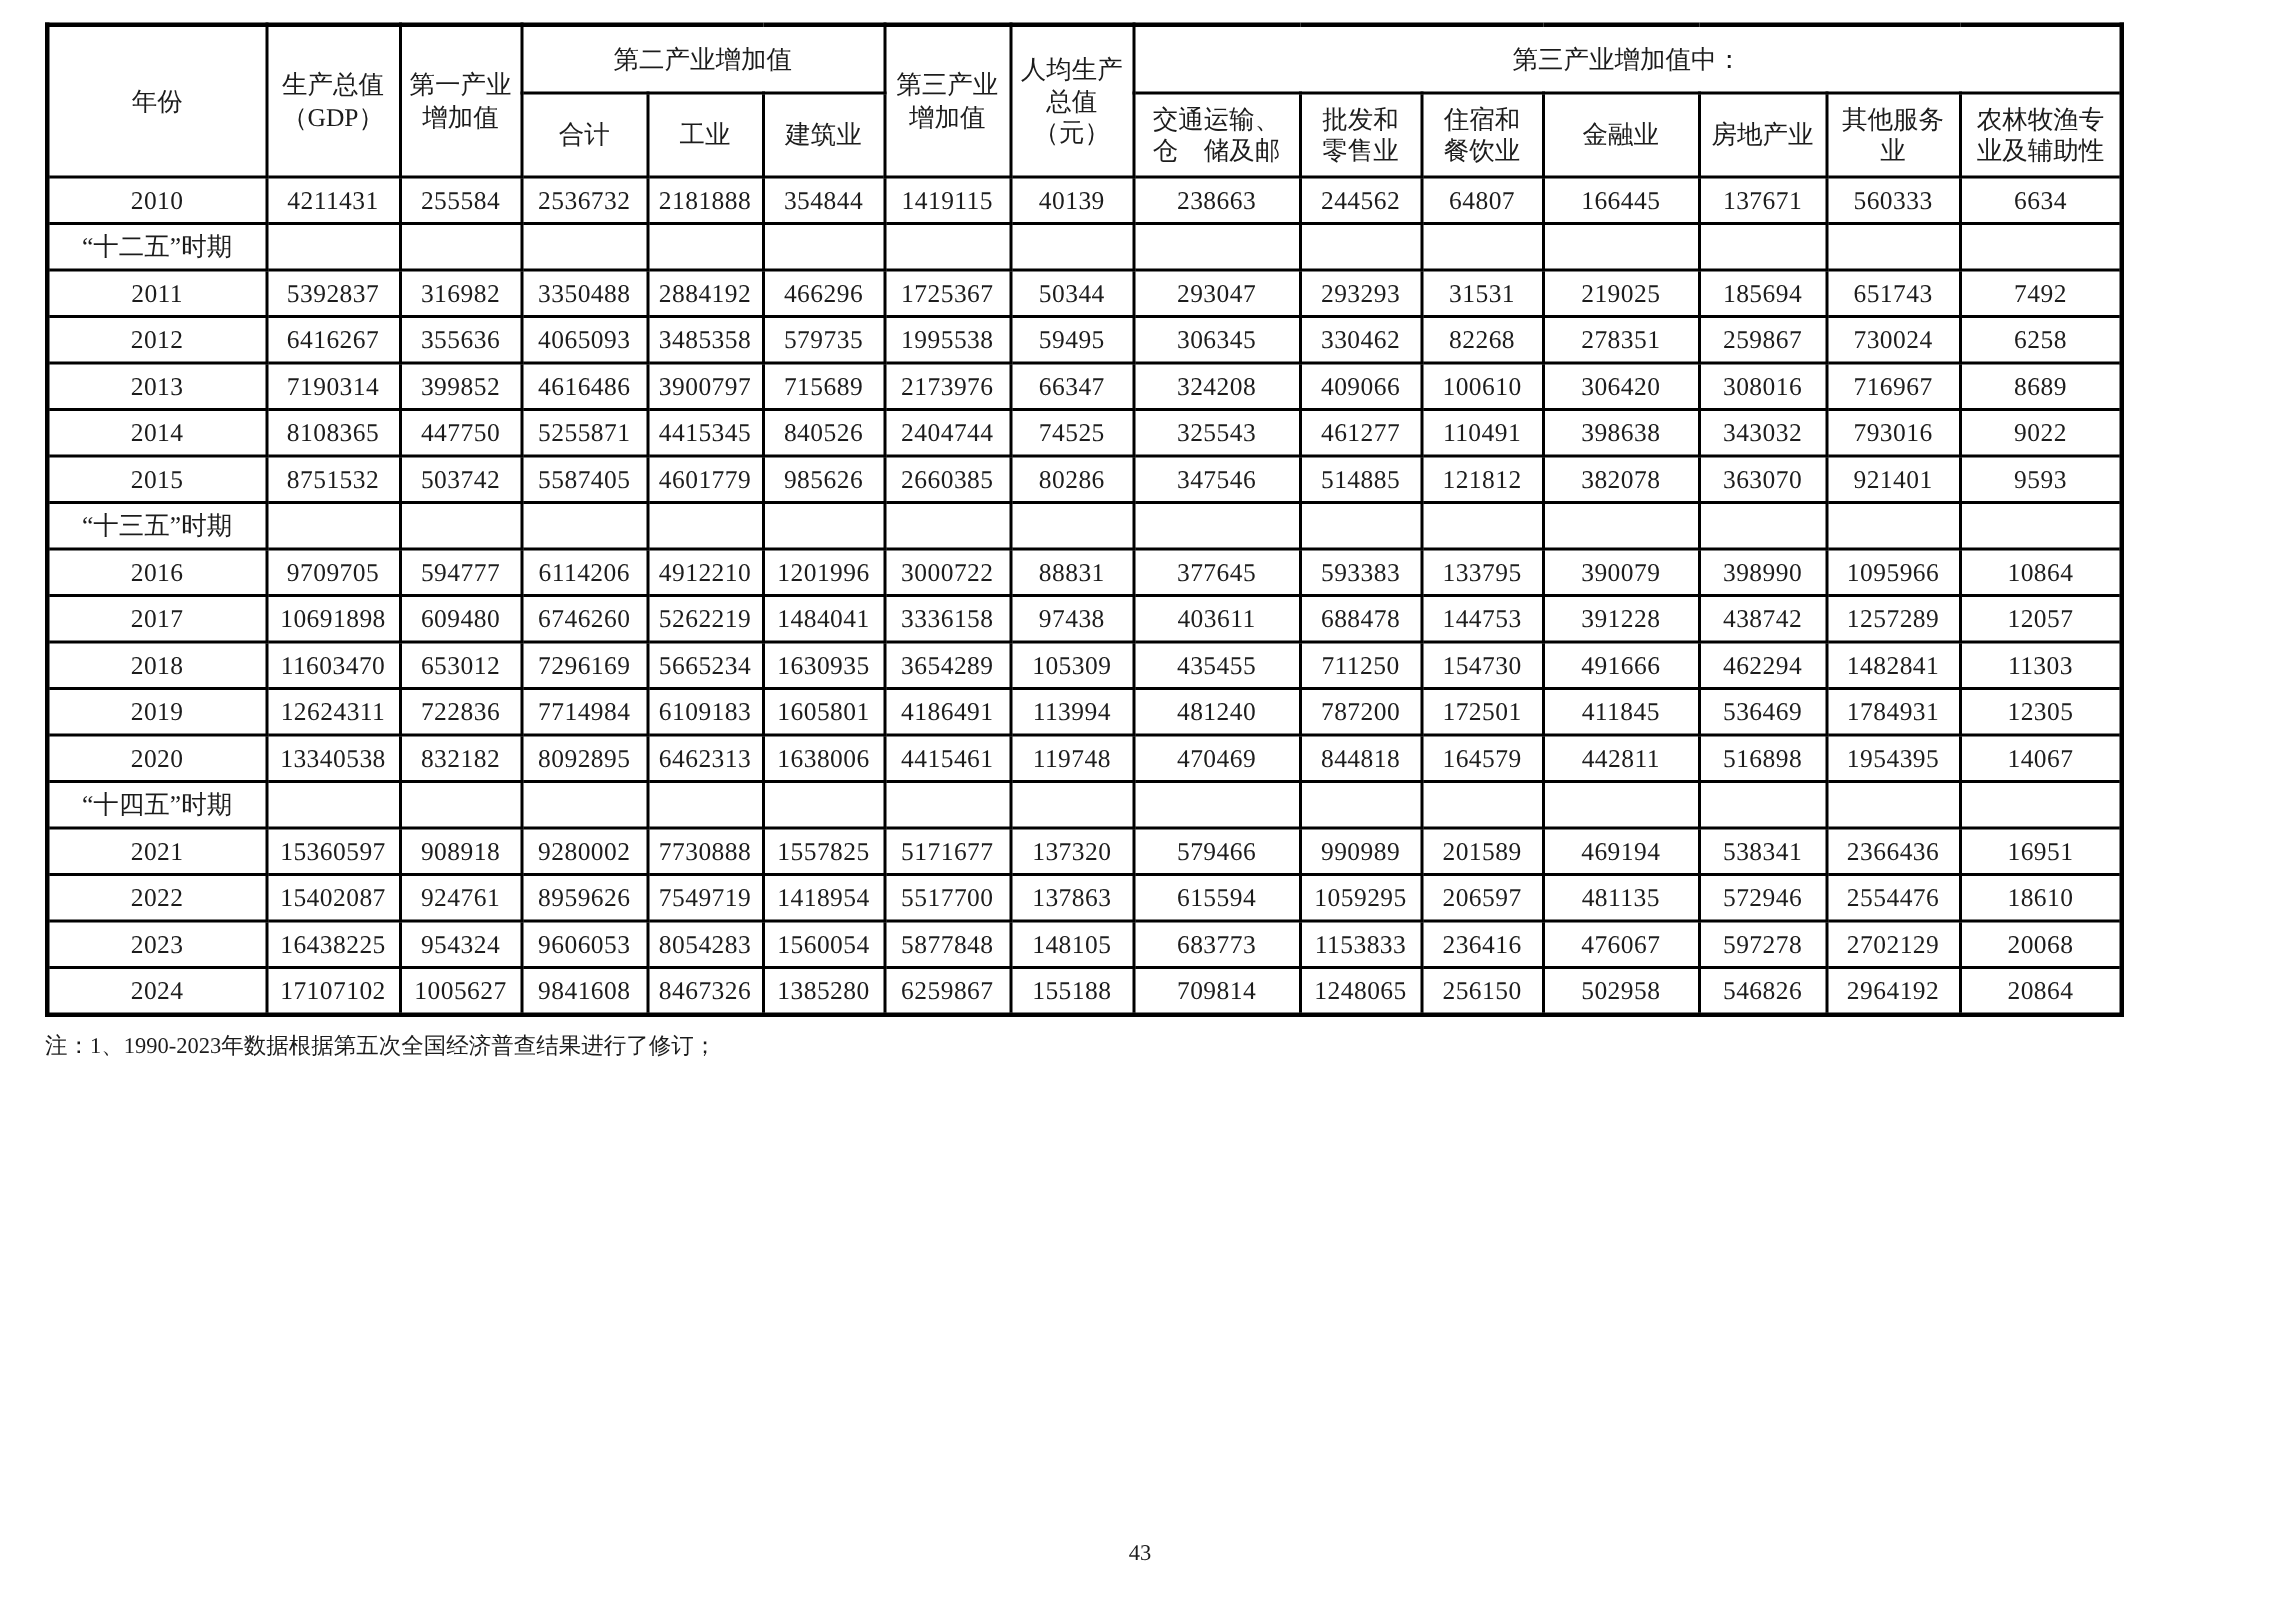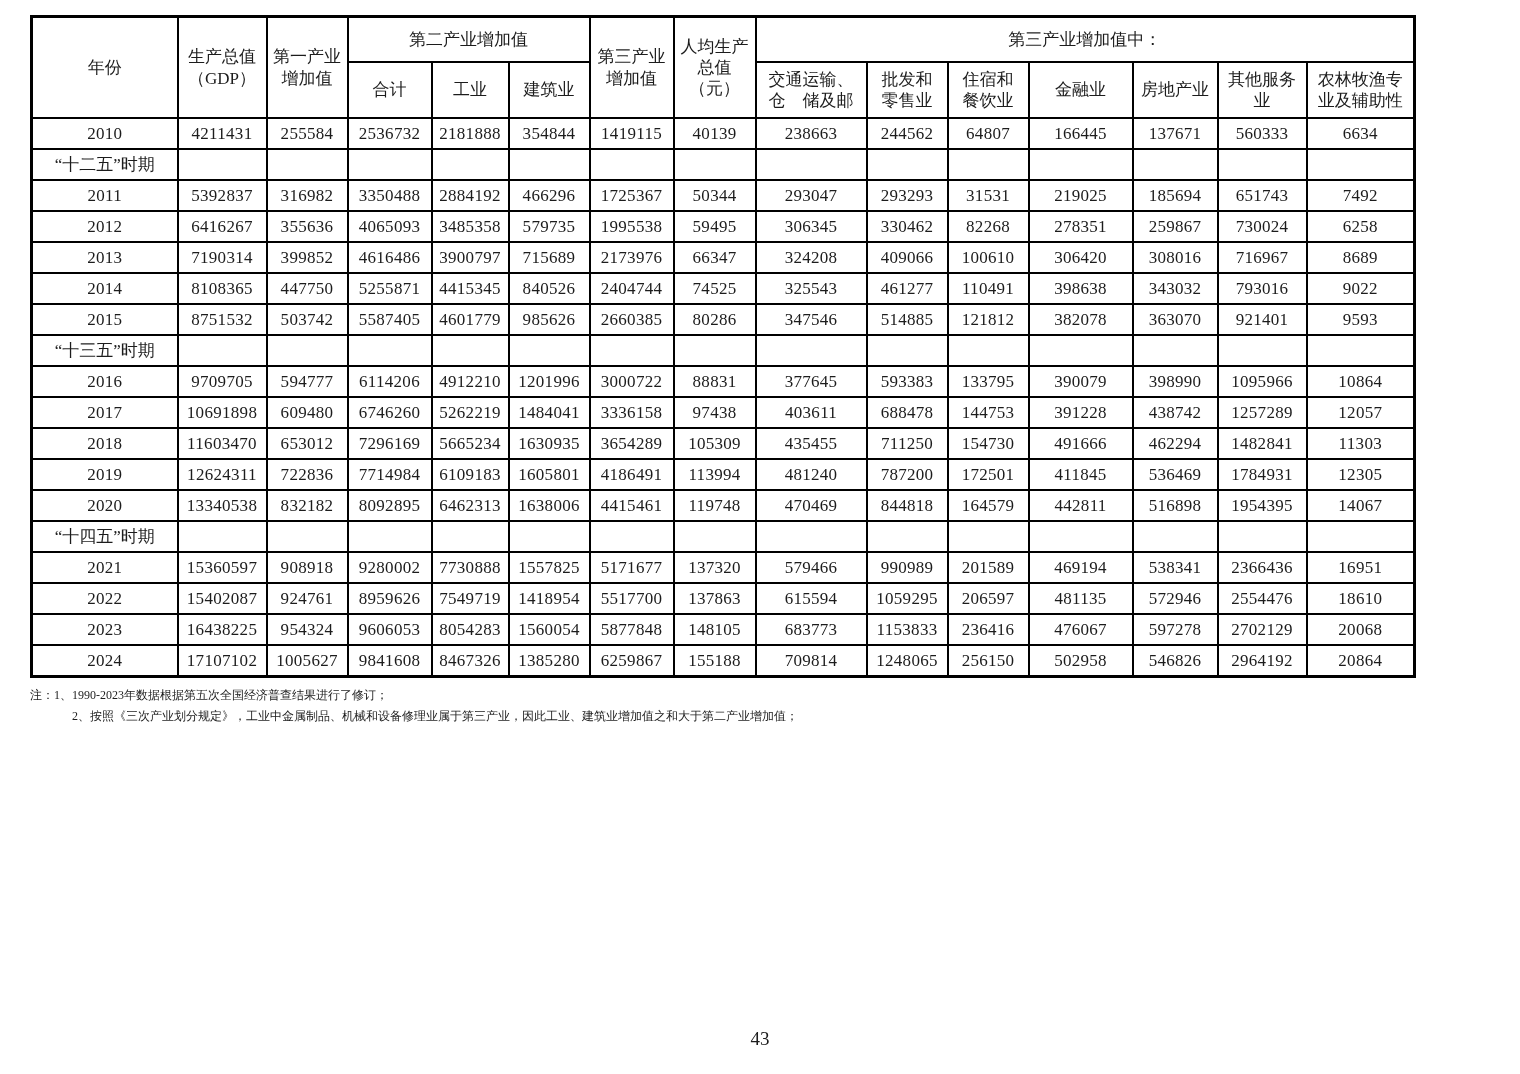--- a/index.html
+++ b/index.html
@@ -35,31 +35,31 @@
   tbody td{height:29px;font-size:17.5px;letter-spacing:0.3px;}
   td.period-cell{
     text-align:left;
     padding-left:5px;
     letter-spacing:0;
     font-size:17.5px;
   }
   th.transport-hd{text-align:left;padding-left:8px;border-radius:16px;}
   .notes{
     margin-top:7px;
-    font-size:12px;
+    font-size:15px;
     line-height:1.75;
   }
   .notes .note-line{white-space:nowrap;}
   .notes .indent{padding-left:42px;}
   .page-number{
     position:absolute;
     left:0;right:0;
     top:1028px;
     text-align:center;
-    font-size:19px;
+    font-size:15px;
   }
 </style>
 </head>
 <body>
 
 <div class="page">
 
   <table class="stat">
     <colgroup>
       <col style="width:146px">
@@ -416,18 +416,17 @@
           <td>502958</td>
           <td>546826</td>
           <td>2964192</td>
           <td>20864</td>
         </tr>
       </tbody>
   </table>
 
   <div class="notes">
     <div class="note-line">注：1、1990-2023年数据根据第五次全国经济普查结果进行了修订；</div>
-    <div class="note-line indent">2、按照《三次产业划分规定》，工业中金属制品、机械和设备修理业属于第三产业，因此工业、建筑业增加值之和大于第二产业增加值；</div>
   </div>
 
 </div>
 
 <div class="page-number">43</div>
 
 </body></html>

